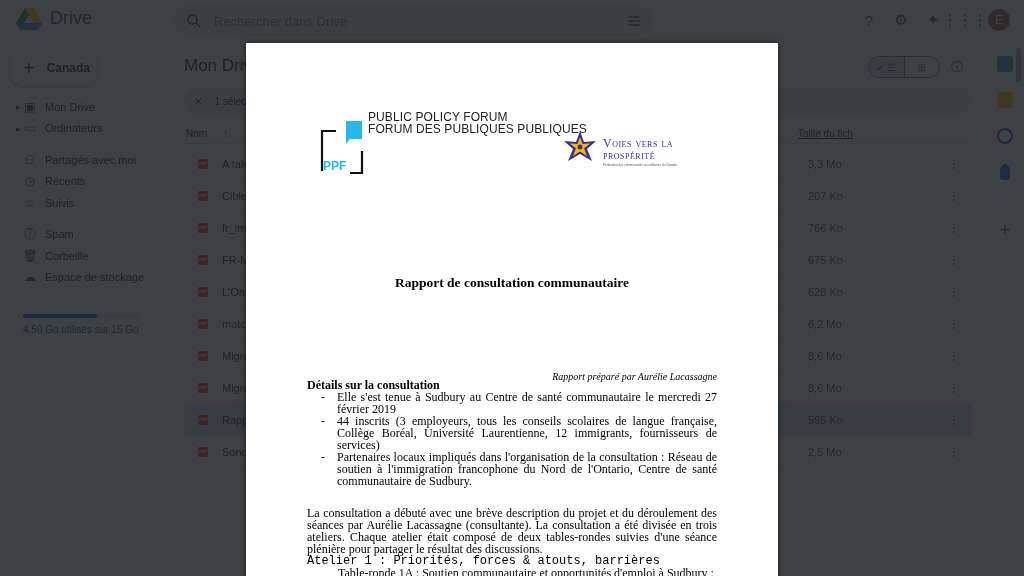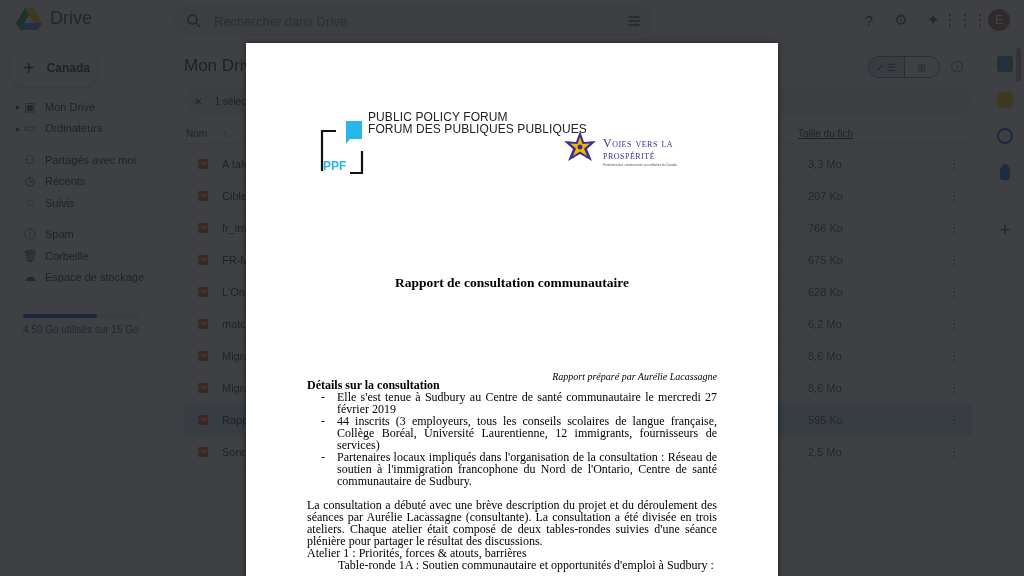--- a/index.html
+++ b/index.html
@@ -68,22 +68,22 @@
   .doc-title { position: absolute; left: 0; width: 532px; text-align: center; font-weight: bold; font-size: 13.5px; line-height: 16px; }
   .doc-title.t1 { top: 232px; font-family: Liberation Serif, serif; }
   .doc-title.t2 { top: 260px; }
   .doc-author { position: absolute; right: 61px; top: 300px; font-style: italic; font-size: 10px; margin-top: 28px; }
 
   .doc-body { position: absolute; left: 61px; top: 336px; width: 410px; font-size: 12px; line-height: 12px; }
   .doc-h { font-weight: bold; }
   .doc-list { list-style: none; }
   .doc-list li { position: relative; padding-left: 30px; text-align: justify; }
   .doc-list li::before { content: "-"; position: absolute; left: 14px; }
-  .doc-p { margin-top: 12px; text-align: justify; }
-  .doc-atelier { margin-top: 0; }
+  .doc-p { margin-top: 20px; text-align: justify; }
+  .doc-atelier { margin-top: 0; font-family: Liberation Mono, monospace; }
   .doc-table { padding-left: 31px; }
 </style>
 </head>
 <body>
 
 <div class="drive">
 
   <div class="topbar">
     <div class="logo">
       <svg width="26" height="22" viewBox="0 0 26 22">

